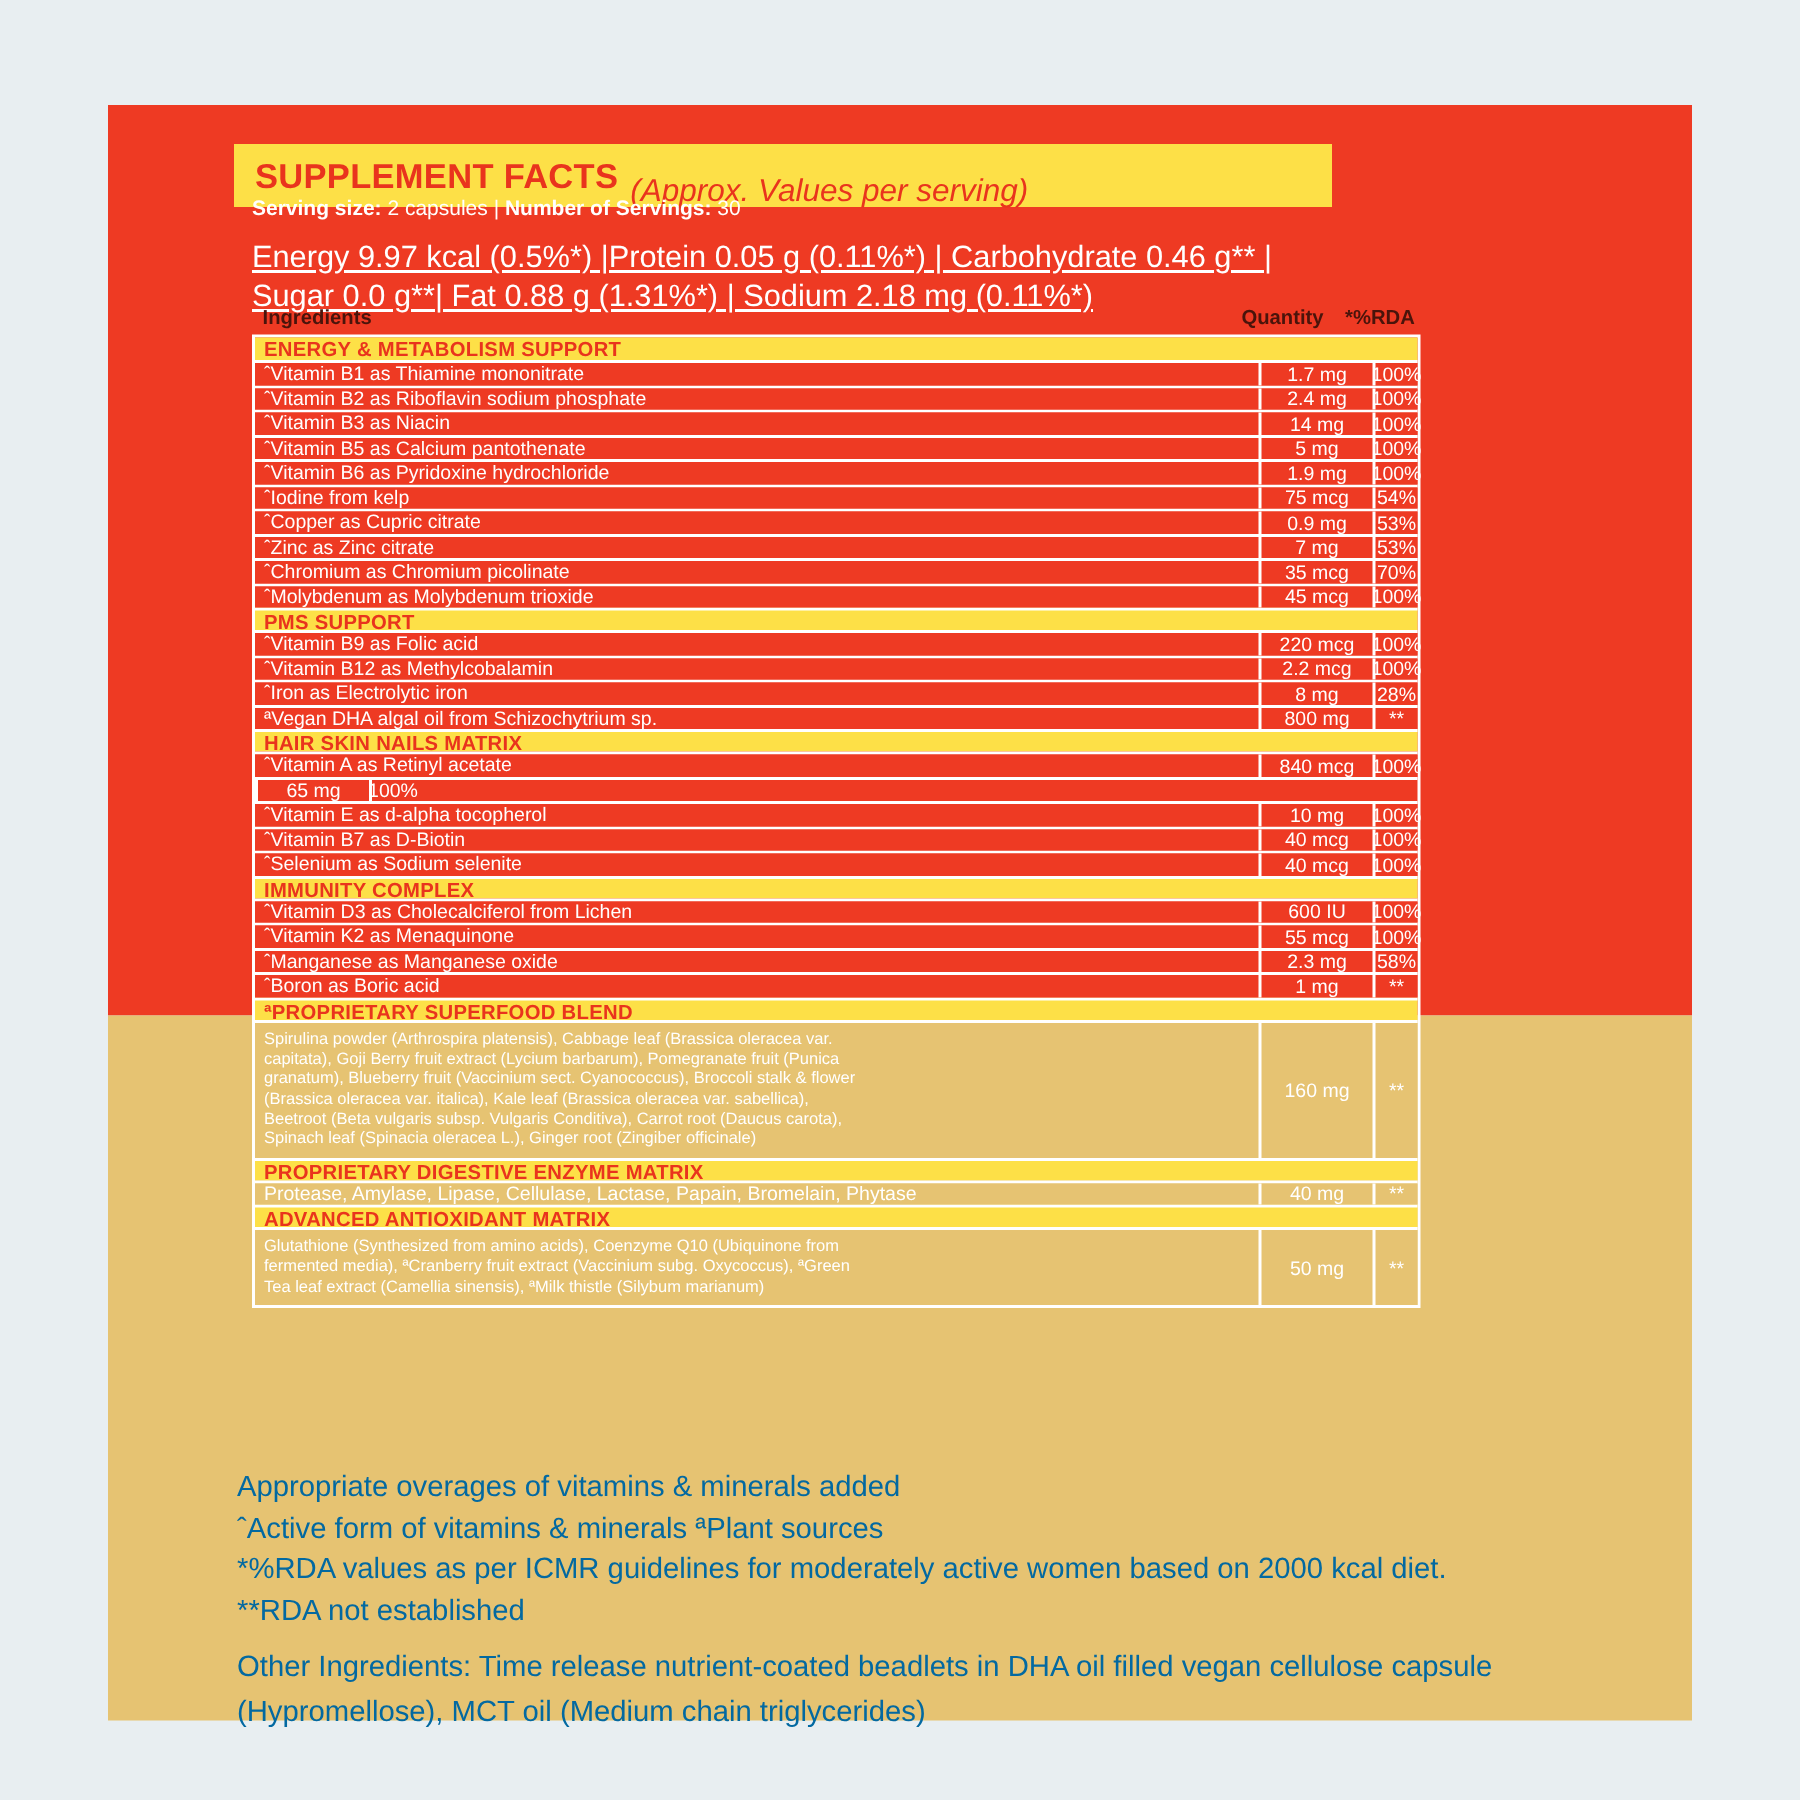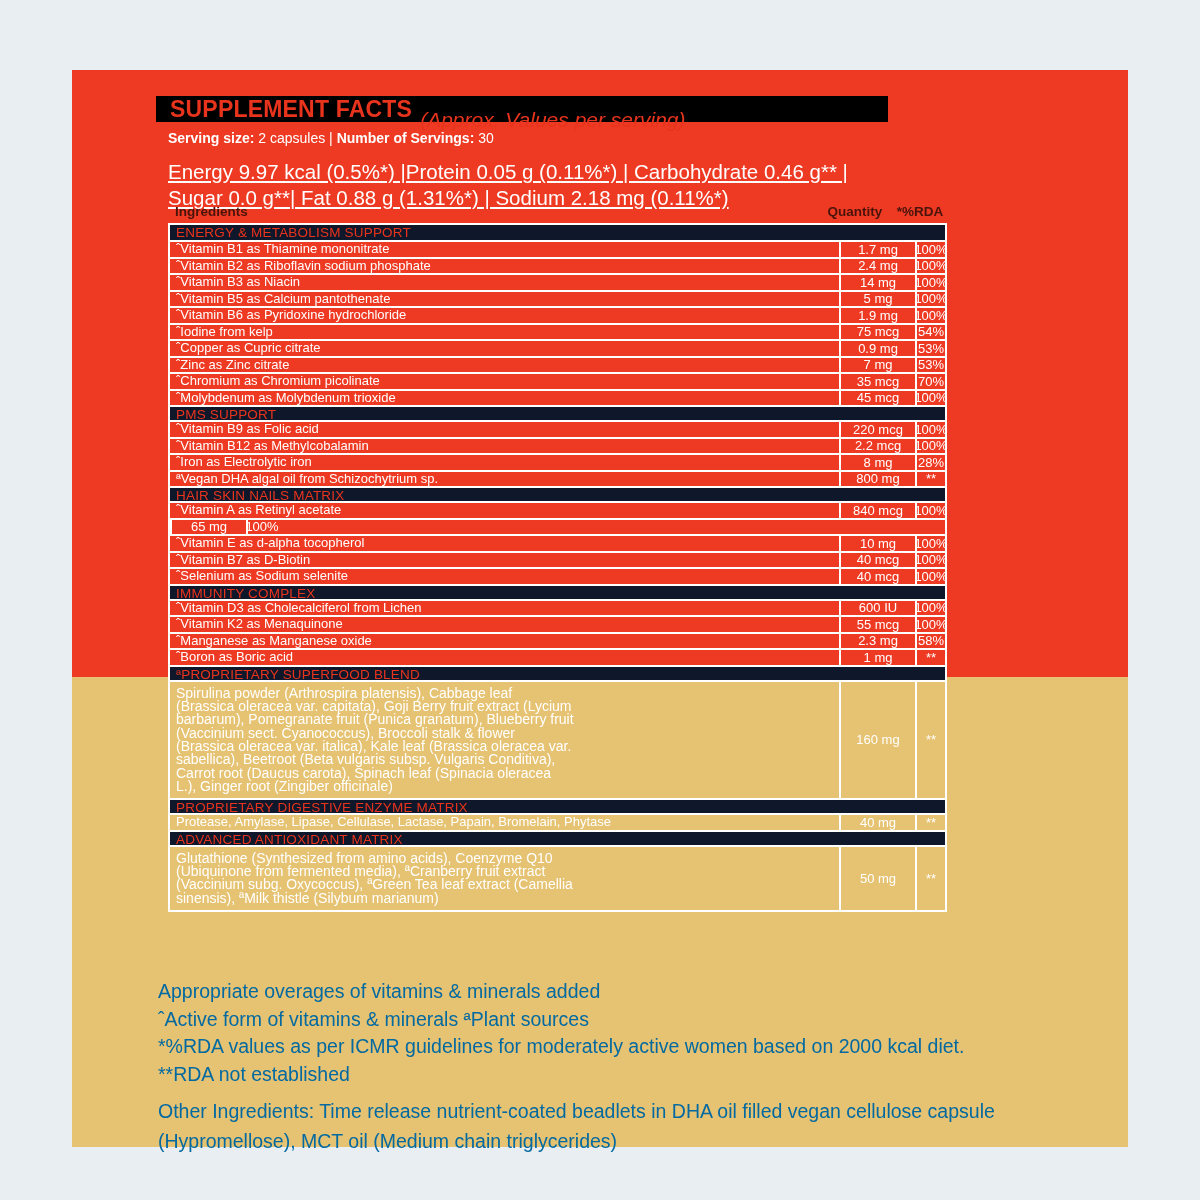--- a/index.html
+++ b/index.html
@@ -17,22 +17,22 @@
     position:relative;
     overflow:hidden;
   }
   .label{
     position:absolute;left:72px;top:70px;width:1056px;height:1077px;
   }
   .red-bg{position:absolute;left:0;top:0;width:100%;height:607px;background:var(--red);}
   .gold-bg{position:absolute;left:0;top:607px;width:100%;height:470px;background:var(--gold);}
 
   .title-bar{
-    position:absolute;left:84px;top:26px;width:732px;height:26px;
-    background:#000000;display:flex;align-items:center;padding-left:14px;
+    position:absolute;left:84px;top:26px;width:732px;height:42px;
+    background:#fde047;display:flex;align-items:center;padding-left:14px;
   }
   .title-main{color:var(--accent);font-weight:bold;font-size:23px;letter-spacing:.2px;}
   .title-note{color:var(--accent);font-style:italic;font-size:21px;margin-left:8px;margin-top:22px;}
 
   .serving-line{
     position:absolute;left:96px;top:60px;color:#fff;font-size:14px;white-space:nowrap;
   }
   .serving-line .b{font-weight:bold;}
 
   .nutrition{
@@ -47,31 +47,31 @@
   .col-headers .ch-qty{width:76px;text-align:center;}
   .col-headers .ch-rda{width:54px;text-align:center;}
 
   .ing-table{
     position:absolute;left:96px;top:153px;width:779px;
     border:2px solid #fff;
   }
   .t-row + .t-row{border-top:2px solid #fff;}
   .t-row{display:flex;align-items:stretch;}
   .sec-header{
-    display:block;background:#0f172a;color:var(--accent);
-    font-weight:normal;font-size:13.5px;line-height:15px;height:15px;
+    display:block;background:#fde047;color:var(--accent);
+    font-weight:bold;font-size:13.5px;line-height:15px;height:15px;
     padding-left:6px;letter-spacing:.2px;
   }
   .t-row.data:not(.multi){height:16.5px;}
   .cell{color:#fff;}
   .zone-red .cell{background:var(--red);}
   .zone-gold .cell{background:var(--gold);}
   .cell-name{flex:1;display:flex;align-items:flex-start;padding-left:6px;font-size:13px;line-height:14px;}
   .multi .cell-name{padding:5px 8px 5px 6px;align-items:flex-start;}
-  .multi .cell-name span{display:block;max-width:398px;font-size:14px;line-height:13.35px;}
+  .multi .cell-name span{display:block;max-width:398px;font-size:11px;line-height:13.35px;}
   .cell-qty{width:76px;border-left:2px solid #fff;display:flex;align-items:center;justify-content:center;font-size:13px;}
   .cell-rda{width:30px;border-left:2px solid #fff;display:flex;align-items:center;justify-content:center;font-size:13px;}
 
   .footer{
     position:absolute;left:86px;top:908px;color:#0369a1;font-size:19.5px;line-height:27.5px;
   }
   .other-ing{
     margin-top:8px;max-width:950px;line-height:30px;
   }
   .other-ing .b{font-weight:normal;}

